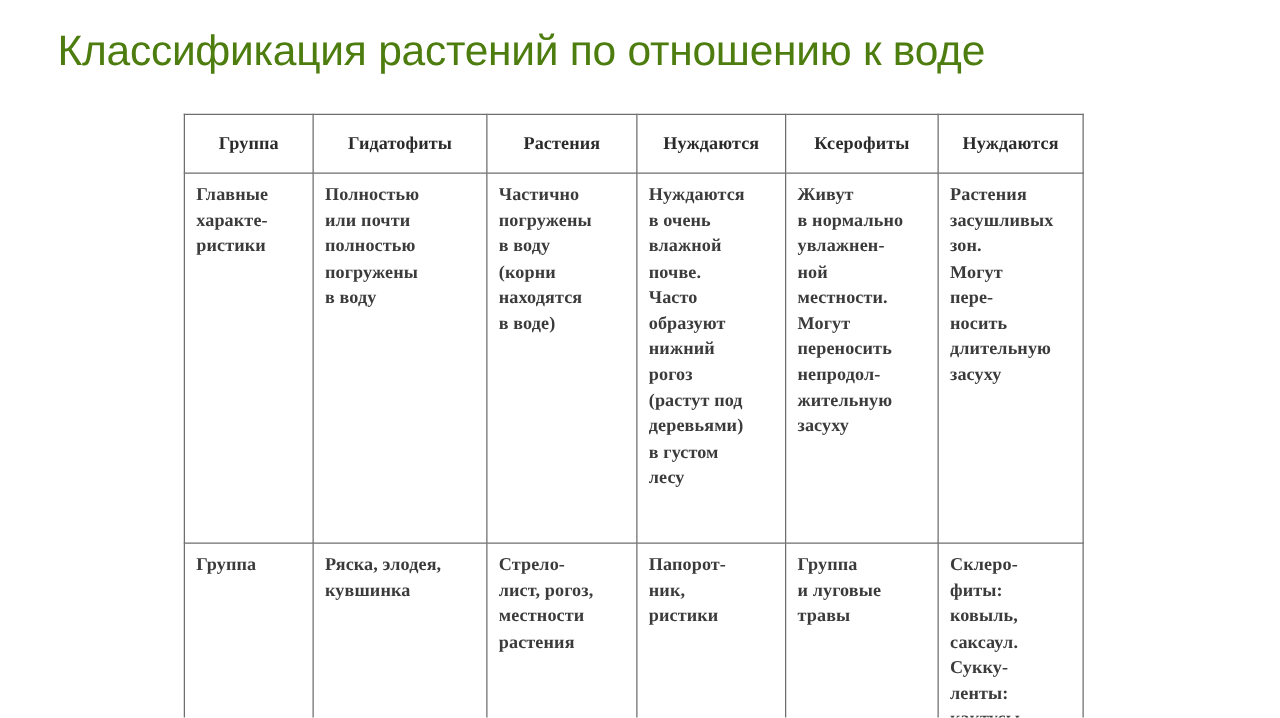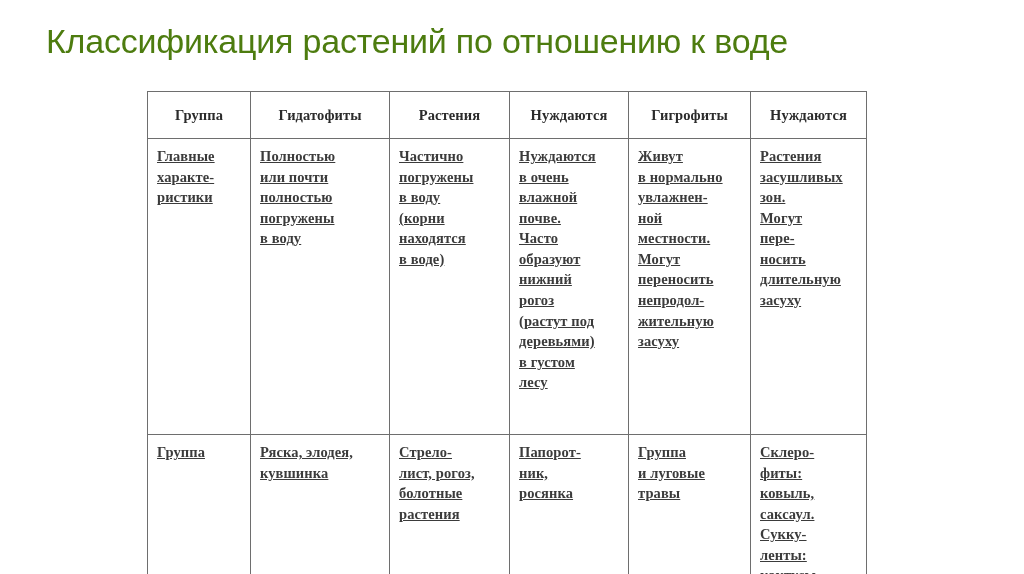--- a/index.html
+++ b/index.html
@@ -88,21 +88,20 @@
   col.c3 { width: 119px; }
   col.c4 { width: 122px; }
   col.c5 { width: 116px; }
 
   tr.row-main td { height: 282px; }
   tr.row-examples td { height: 170px; }
 
   .cell-text {
     display: block;
     white-space: pre-line;
-    text-decoration: underline;
   }
 </style>
 </head>
 <body>
 
 <div class="slide">
 
   <div class="page-title">Классификация растений по отношению к воде</div>
 
   <div class="table-wrap">
@@ -114,21 +113,21 @@
         <col class="c3">
           <col class="c4">
           <col class="c5">
       </colgroup>
       <thead>
         <tr>
           <th>Группа</th>
           <th>Гидатофиты</th>
           <th>Растения</th>
           <th>Нуждаются</th>
-          <th>Гигрофиты</th>
+          <th>Ксерофиты</th>
           <th>Нуждаются</th>
         </tr>
       </thead>
       <tbody>
 
         <tr class="row-main">
           <td>
             <span class="cell-text">Главные
 характе-
 ристики</span>
@@ -190,27 +189,27 @@
           <td>
             <span class="cell-text">Группа</span>
           </td>
           <td>
             <span class="cell-text">Ряска, элодея,
 кувшинка</span>
           </td>
           <td>
             <span class="cell-text">Стрело-
 лист, рогоз,
-болотные
+местности
 растения</span>
           </td>
           <td>
             <span class="cell-text">Папорот-
 ник,
-росянка</span>
+ристики</span>
           </td>
           <td>
             <span class="cell-text">Группа
 и луговые
 травы</span>
           </td>
           <td>
             <span class="cell-text">Склеро-
 фиты:
 ковыль,

